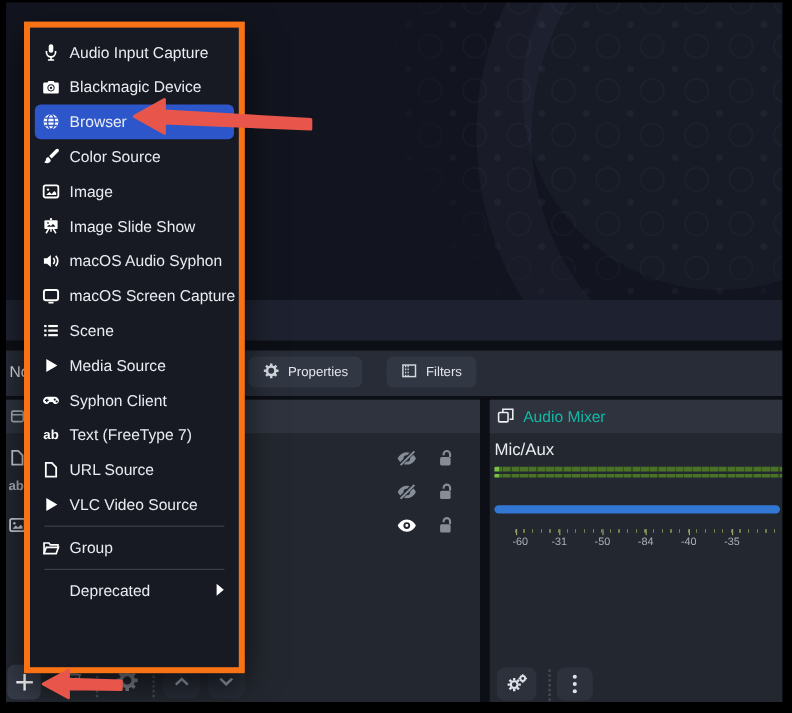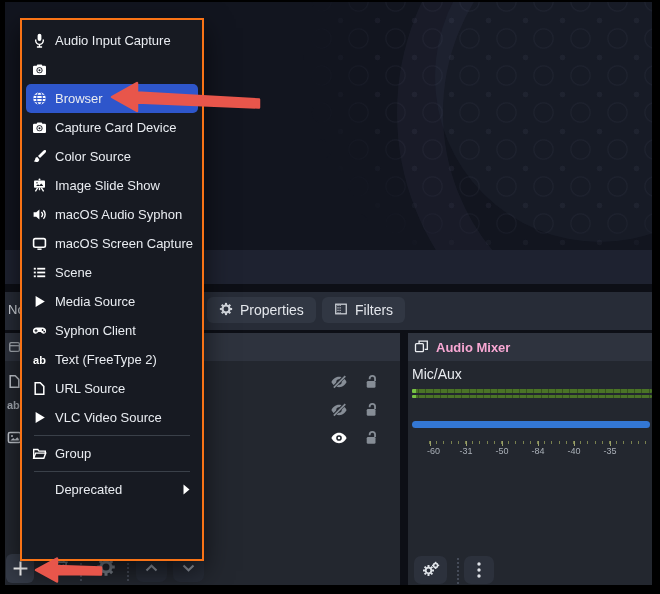--- a/index.html
+++ b/index.html
@@ -21,33 +21,33 @@
   .glow{position:absolute;left:430px;top:-90px;width:330px;height:330px;border-radius:50%;
     background:rgba(150,155,210,.045);}
 
   .band{left:5px;top:250px;width:647px;height:34px;background:#1e2230;}
   .hgap1{left:5px;top:284px;width:647px;height:8px;background:#0d0f16;}
 
   
   .toolbar{left:5px;top:292px;width:647px;height:38px;background:#272c37;}
   .no-text{position:absolute;left:3px;top:10px;font-size:13px;color:#dde1e7;white-space:nowrap;}
   .tb-btn{position:absolute;top:5px;height:26px;background:#313743;border:none;border-radius:6px;
-    display:flex;align-items:center;gap:7px;padding:0 12px;color:#e3e6eb;font-size:14px;
+    display:flex;align-items:center;gap:7px;padding:0 12px;color:#e3e6eb;font-size:11px;
     font-family:"Liberation Sans",sans-serif;cursor:default;}
   .tb-btn svg{flex:0 0 auto;}
 
   .hgap2{left:5px;top:330px;width:647px;height:3px;background:#0d0f16;}
   .vgap{left:400px;top:333px;width:8px;height:252px;background:#0d0f16;}
 
   
   .panel{background:#23272f;overflow:hidden;}
   .sources{left:5px;top:333px;width:395px;height:252px;}
   .mixer{left:408px;top:333px;width:244px;height:252px;}
   .phdr{position:absolute;left:0;top:0;width:100%;height:28px;background:#2e333e;}
-  .ptitle{position:absolute;left:28px;top:7px;font-size:13px;font-weight:bold;color:#f9a8d4;}
+  .ptitle{position:absolute;left:28px;top:7px;font-size:13px;font-weight:normal;color:#14b8a6;}
 
   .srow{position:absolute;left:0;width:395px;height:28px;}
   .srow .licon{position:absolute;left:2px;top:6px;}
   .srow .eye{position:absolute;left:325px;top:5px;width:18px;height:18px;}
   .srow .lock{position:absolute;left:357px;top:5px;width:18px;height:18px;}
 
   
   .plusbtn{position:absolute;left:1px;top:221px;width:28px;height:29px;background:#353b48;
     border-radius:6px;display:flex;align-items:center;justify-content:center;}
   .ghost-icon{position:absolute;top:224px;}
@@ -64,21 +64,21 @@
   .scale{position:absolute;left:19px;top:66px;width:240px;height:14px;margin-top:42px;}
   .scale .minor{position:absolute;left:2px;top:0;width:236px;height:3px;
     background:repeating-linear-gradient(90deg,#79814f 0 1px,transparent 1px 7.2px);}
   .scale .maj{position:absolute;top:0;width:1px;height:5px;background:#9aa06a;}
   .scale .lab{position:absolute;top:5px;font-size:9px;color:#aab0b8;white-space:nowrap;}
   .volbar{position:absolute;left:4px;top:88px;width:238px;height:7px;border-radius:3.5px;background:#3377d4;}
   .mixbtn{position:absolute;top:223px;height:28px;background:#2c313c;border-radius:7px;
     display:flex;align-items:center;justify-content:center;}
 
   
-  .menu{left:20px;top:18px;width:184px;height:543px;background:#171a22;border:2px solid #f97316;
+  .menu{left:20px;top:18px;width:184px;height:543px;background:#171a22;border:5px solid #f97316;
     box-shadow:0 10px 26px rgba(0,0,0,.6);box-sizing:border-box;padding-top:6px;z-index:40;}
   .mi{height:29px;margin:0 4px;border-radius:5px;display:flex;align-items:center;
     padding:0 8px 0 6px;box-sizing:border-box;}
   .mi .ic{width:15px;height:15px;margin-right:8px;flex:0 0 auto;display:flex;align-items:center;justify-content:center;}
   .mi .lbl{font-size:13px;color:#e9ecf1;white-space:nowrap;}
   .mi.sel{background:#2e56cb;}
   .mi.noicon{padding-left:29px;}
   .mdiv{height:1px;background:#3a4049;margin:3px 12px;}
   .subarrow{margin-left:auto;}
 
@@ -327,57 +327,58 @@
     </div>
 
     <div class="mi">
       <span class="ic">
           <svg width="15" height="15" viewBox="0 0 15 15">
             <path d="M5.4 2.4 4.6 3.8H2.1A1.1 1.1 0 0 0 1 4.9v7a1.1 1.1 0 0 0 1.1 1.1h10.8A1.1 1.1 0 0 0 14 11.9v-7a1.1 1.1 0 0 0-1.1-1.1h-2.5l-.8-1.4z" fill="#fff"></path>
             <circle cx="7.5" cy="8.2" r="3" fill="#171a22"></circle>
             <circle cx="7.5" cy="8.2" r="1.6" fill="none" stroke="#fff" stroke-width="1.2"></circle>
           </svg>
         </span>
+      <span class="lbl">Blackmagic Device</span>
     </div>
 
     <div class="mi sel">
       <span class="ic">
           <svg width="15" height="15" viewBox="0 0 15 15">
             <circle cx="7.5" cy="7.5" r="6.2" fill="#fff"></circle>
             <g stroke="#2e56cb" stroke-width="1.1" fill="none">
               <ellipse cx="7.5" cy="7.5" rx="2.8" ry="6.2"></ellipse>
               <line x1="1.3" y1="7.5" x2="13.7" y2="7.5"></line>
               <path d="M2.2 4.4h10.6M2.2 10.6h10.6"></path>
             </g>
           </svg>
         </span>
       <span class="lbl">Browser</span>
     </div>
 
-    <div class="mi">
-      <span class="ic">
-          <svg width="15" height="15" viewBox="0 0 15 15">
-            <path d="M5.4 2.4 4.6 3.8H2.1A1.1 1.1 0 0 0 1 4.9v7a1.1 1.1 0 0 0 1.1 1.1h10.8A1.1 1.1 0 0 0 14 11.9v-7a1.1 1.1 0 0 0-1.1-1.1h-2.5l-.8-1.4z" fill="#fff"></path>
-            <circle cx="7.5" cy="8.2" r="3" fill="#171a22"></circle>
-            <circle cx="7.5" cy="8.2" r="1.6" fill="none" stroke="#fff" stroke-width="1.2"></circle>
-          </svg>
-        </span>
-      <span class="lbl">Capture Card Device</span>
-    </div>
 
     <div class="mi">
       <span class="ic">
           <svg width="15" height="15" viewBox="0 0 15 15">
             <path d="M13.7 1.3c-.6-.6-1.5-.5-2.1.1L6 7l2 2 5.6-5.6c.6-.6.7-1.5.1-2.1z" fill="#fff"></path>
             <path d="M5.3 7.9c-1 0-1.9.8-2 1.8-.1 1.1-.6 1.9-1.5 2.5 1 .7 2.4 1 3.5.7 1.2-.3 2-1.3 2-2.5z" fill="#fff"></path>
           </svg>
         </span>
       <span class="lbl">Color Source</span>
     </div>
 
+    <div class="mi">
+      <span class="ic">
+          <svg width="15" height="15" viewBox="0 0 15 15">
+            <rect x="1.4" y="2.4" width="12.2" height="10.2" rx="1.6" fill="none" stroke="#fff" stroke-width="1.5"></rect>
+            <circle cx="5" cy="6" r="1" fill="#fff"></circle>
+            <path d="M3.4 10.6l2.8-2.6 1.8 1.6 2.3-2.4 1.5 1.7v1.7z" fill="#fff"></path>
+          </svg>
+        </span>
+      <span class="lbl">Image</span>
+    </div>
 
     <div class="mi">
       <span class="ic">
           <svg width="15" height="15" viewBox="0 0 15 15">
             <circle cx="7.5" cy="1.6" r="1" fill="#fff"></circle>
             <rect x="2" y="2.6" width="11" height="7.2" rx="0.8" fill="#fff"></rect>
             <path d="M4 8l2-1.8 1.4 1.2L9.2 5.6 11 7.6V8z" fill="#171a22"></path>
             <circle cx="5" cy="4.8" r="0.7" fill="#171a22"></circle>
             <path d="M5.6 9.8 3.4 13.4M9.4 9.8l2.2 3.6M7.5 9.8v2.4" stroke="#fff" stroke-width="1.3"></path>
           </svg>
@@ -437,21 +438,21 @@
             <circle cx="10.6" cy="7" r="0.9" fill="#171a22"></circle>
             <circle cx="12.2" cy="8.6" r="0.9" fill="#171a22"></circle>
             <path d="M4 6.2v3M2.5 7.7h3" stroke="#171a22" stroke-width="1.1"></path>
           </svg>
         </span>
       <span class="lbl">Syphon Client</span>
     </div>
 
     <div class="mi">
       <span class="ic" style="font-size:11px;font-weight:bold;color:#fff;">ab</span>
-      <span class="lbl">Text (FreeType 2)</span>
+      <span class="lbl">Text (FreeType 7)</span>
     </div>
 
     <div class="mi">
       <span class="ic">
           <svg width="15" height="15" viewBox="0 0 15 15">
             <path d="M3.2 1.8h5l3.6 3.6v7.8H3.2z" fill="none" stroke="#fff" stroke-width="1.5"></path>
           </svg>
         </span>
       <span class="lbl">URL Source</span>
     </div>

